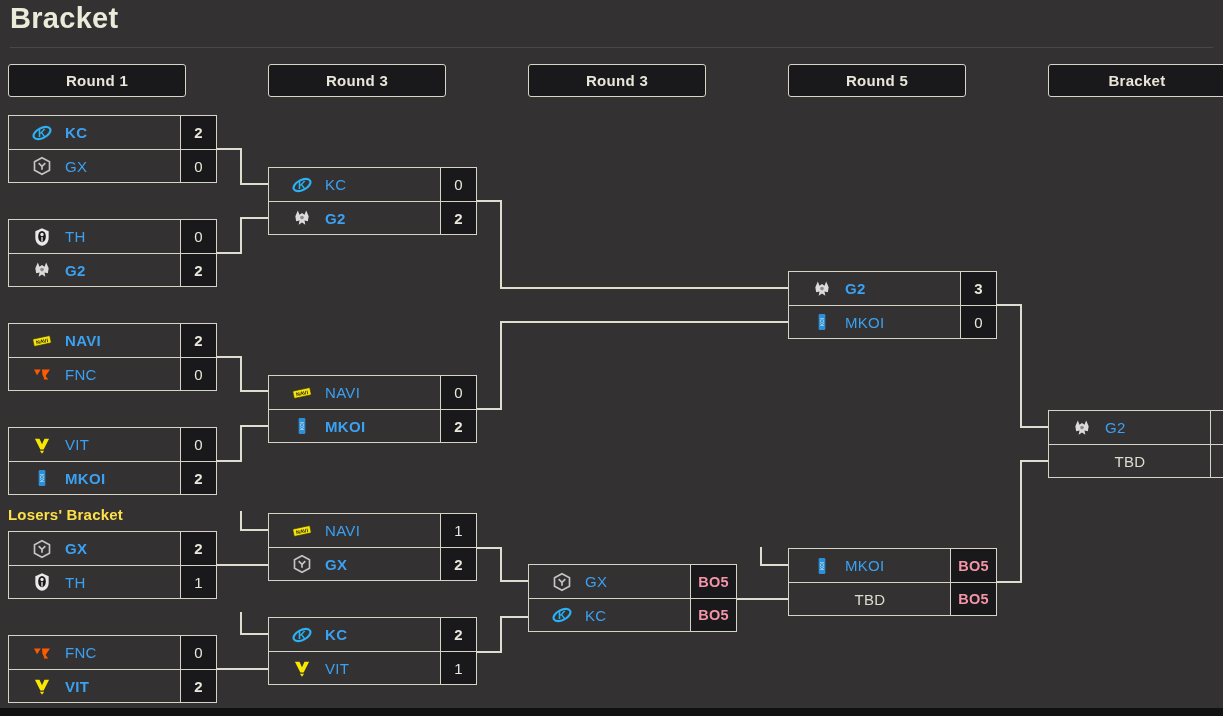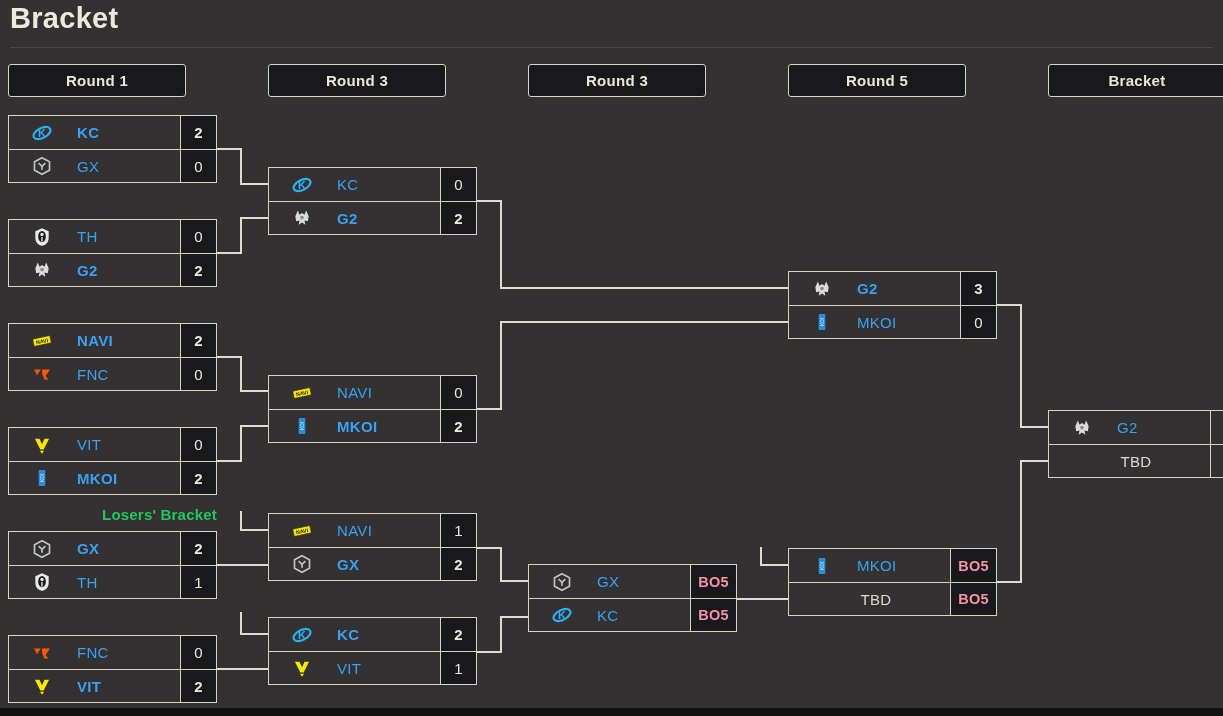--- a/index.html
+++ b/index.html
@@ -3,28 +3,28 @@
 <meta charset="utf-8">
 <style>
   html,body{margin:0;padding:0;background:#333132;}
   .stage{position:relative;width:1223px;height:716px;background:#333132;overflow:hidden;
          font-family:"Liberation Sans","DejaVu Sans",sans-serif;}
   .page-title{position:absolute;left:10px;top:2px;font-size:29px;font-weight:bold;color:#ecead9;letter-spacing:.3px;}
   .rule{position:absolute;left:10px;top:47px;width:1203px;height:1px;background:#4a4847;}
   .hdr{position:absolute;top:64px;width:178px;height:33px;background:#19181a;border:1.5px solid #d8d6c8;
        border-radius:3px;box-sizing:border-box;display:flex;align-items:center;justify-content:center;
        color:#e8e6d8;font-size:15px;font-weight:bold;letter-spacing:.3px;}
-  .lb-label{position:absolute;left:8px;top:506px;width:209px;text-align:right;color:#22c55e;
+  .lb-label{position:absolute;left:8px;top:506px;width:209px;text-align:left;color:#fde047;
             font-size:15px;font-weight:bold;letter-spacing:.2px;}
   .match{position:absolute;width:209px;border:1.5px solid #d6d4c6;box-sizing:border-box;background:#333132;}
   .row{height:33px;display:flex;align-items:center;padding-left:23px;position:relative;box-sizing:border-box;}
   .row + .row{border-top:1.5px solid #d6d4c6;}
   .ticon{width:20px;height:20px;margin-right:13px;flex:none;}
   .ticon svg{width:20px;height:20px;display:block;}
-  .tname{font-size:15px;color:#3ba1f2;letter-spacing:.3px;white-space:nowrap;margin-left:12px;}
+  .tname{font-size:15px;color:#3ba1f2;letter-spacing:.3px;white-space:nowrap;}
   .win .tname,.win .score{font-weight:bold;}
   .score{position:absolute;right:0;top:0;bottom:0;width:35px;background:#19181a;
          border-left:1.5px solid #d6d4c6;display:flex;align-items:center;justify-content:center;
          color:#eae8dc;font-size:15px;}
   .bo5 .score{width:45px;color:#f494a8;font-size:14.5px;font-weight:bold;letter-spacing:.2px;}
   .bo5 .row.tbd, .finals .row.tbd{justify-content:center;padding-left:0;padding-right:45px;}
   .row.tbd .tname{color:#dedcd0;text-align:center;}
   .finals .score{width:45px;background:transparent;}
   .cx{position:absolute;background:#dfddd0;}
   .bottom-band{position:absolute;left:0;top:708px;width:1223px;height:8px;background:#121112;}

